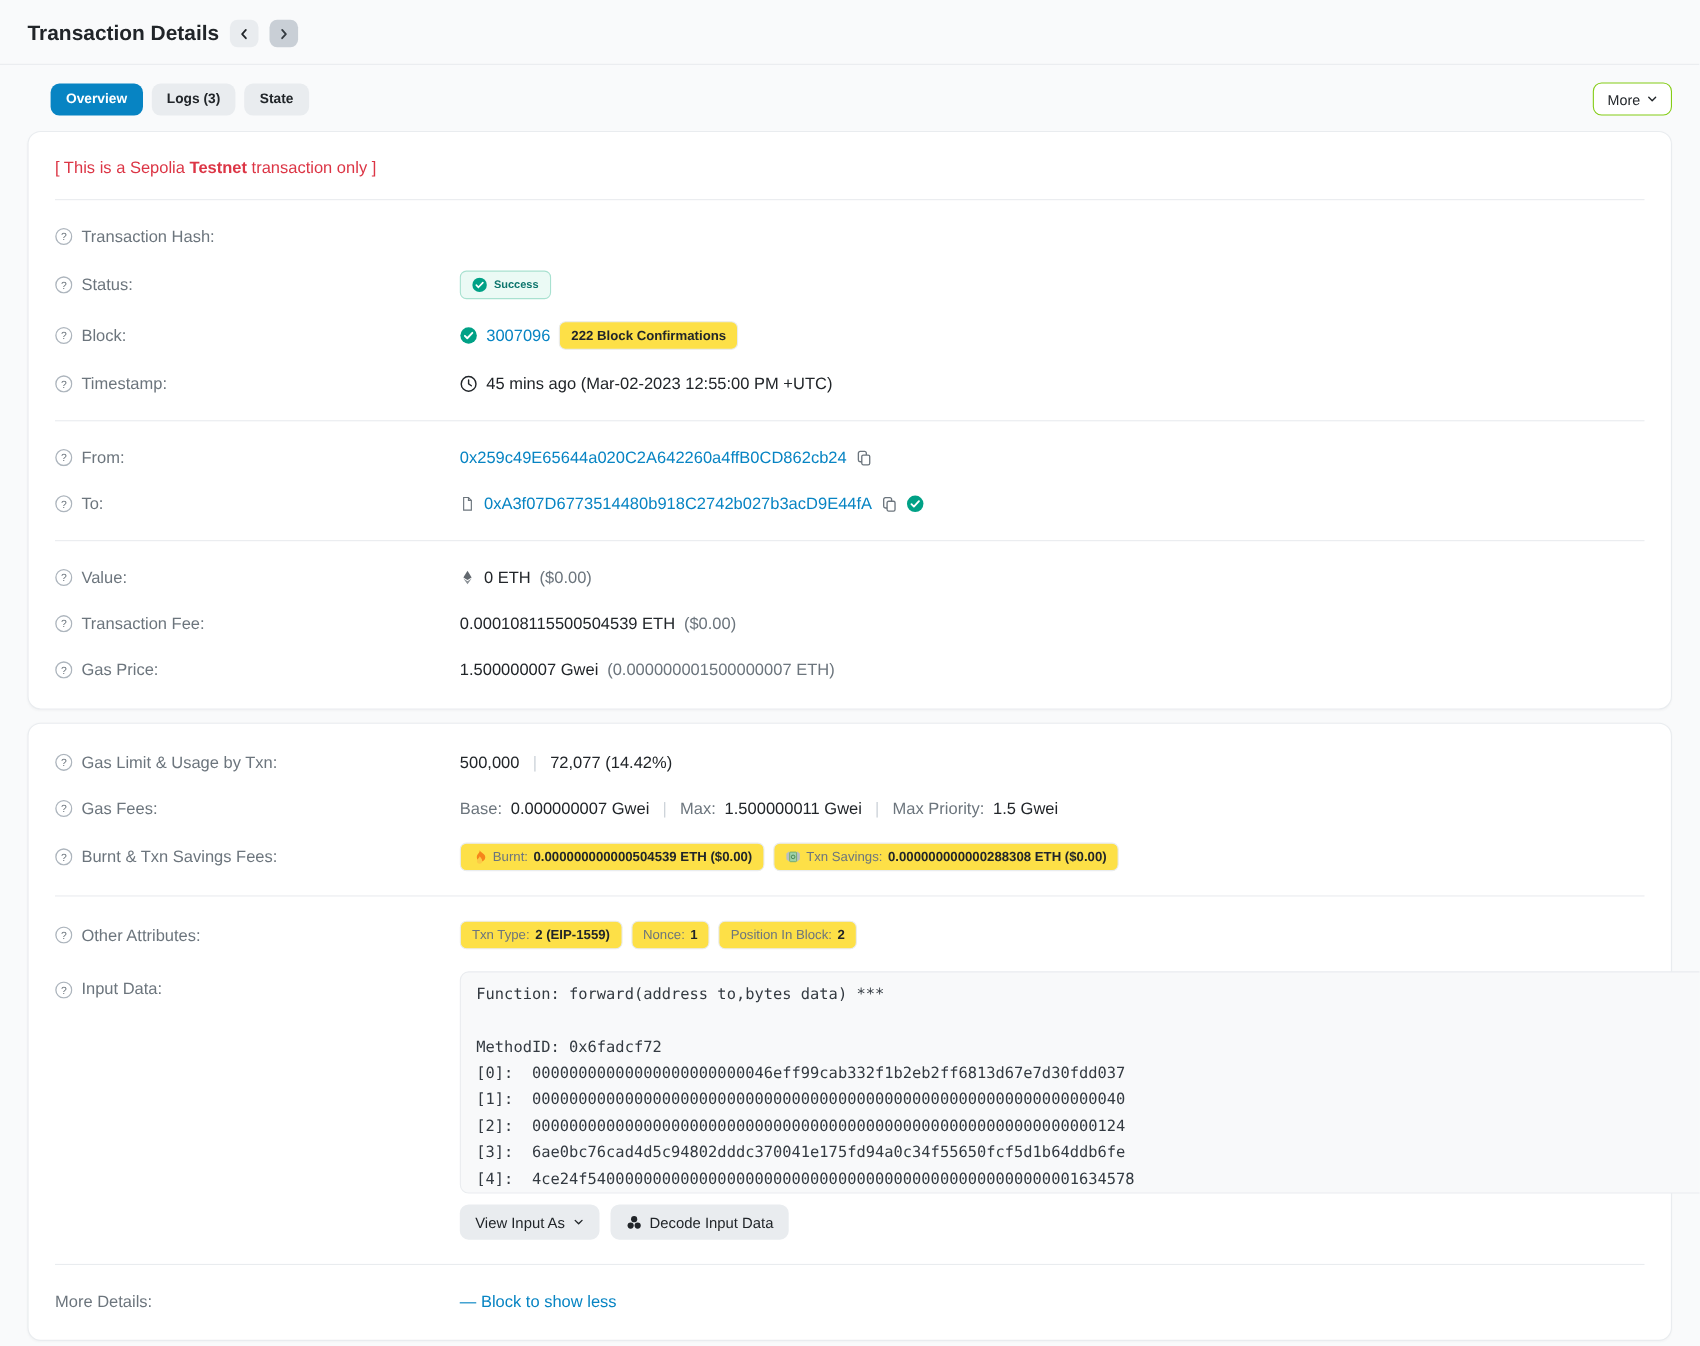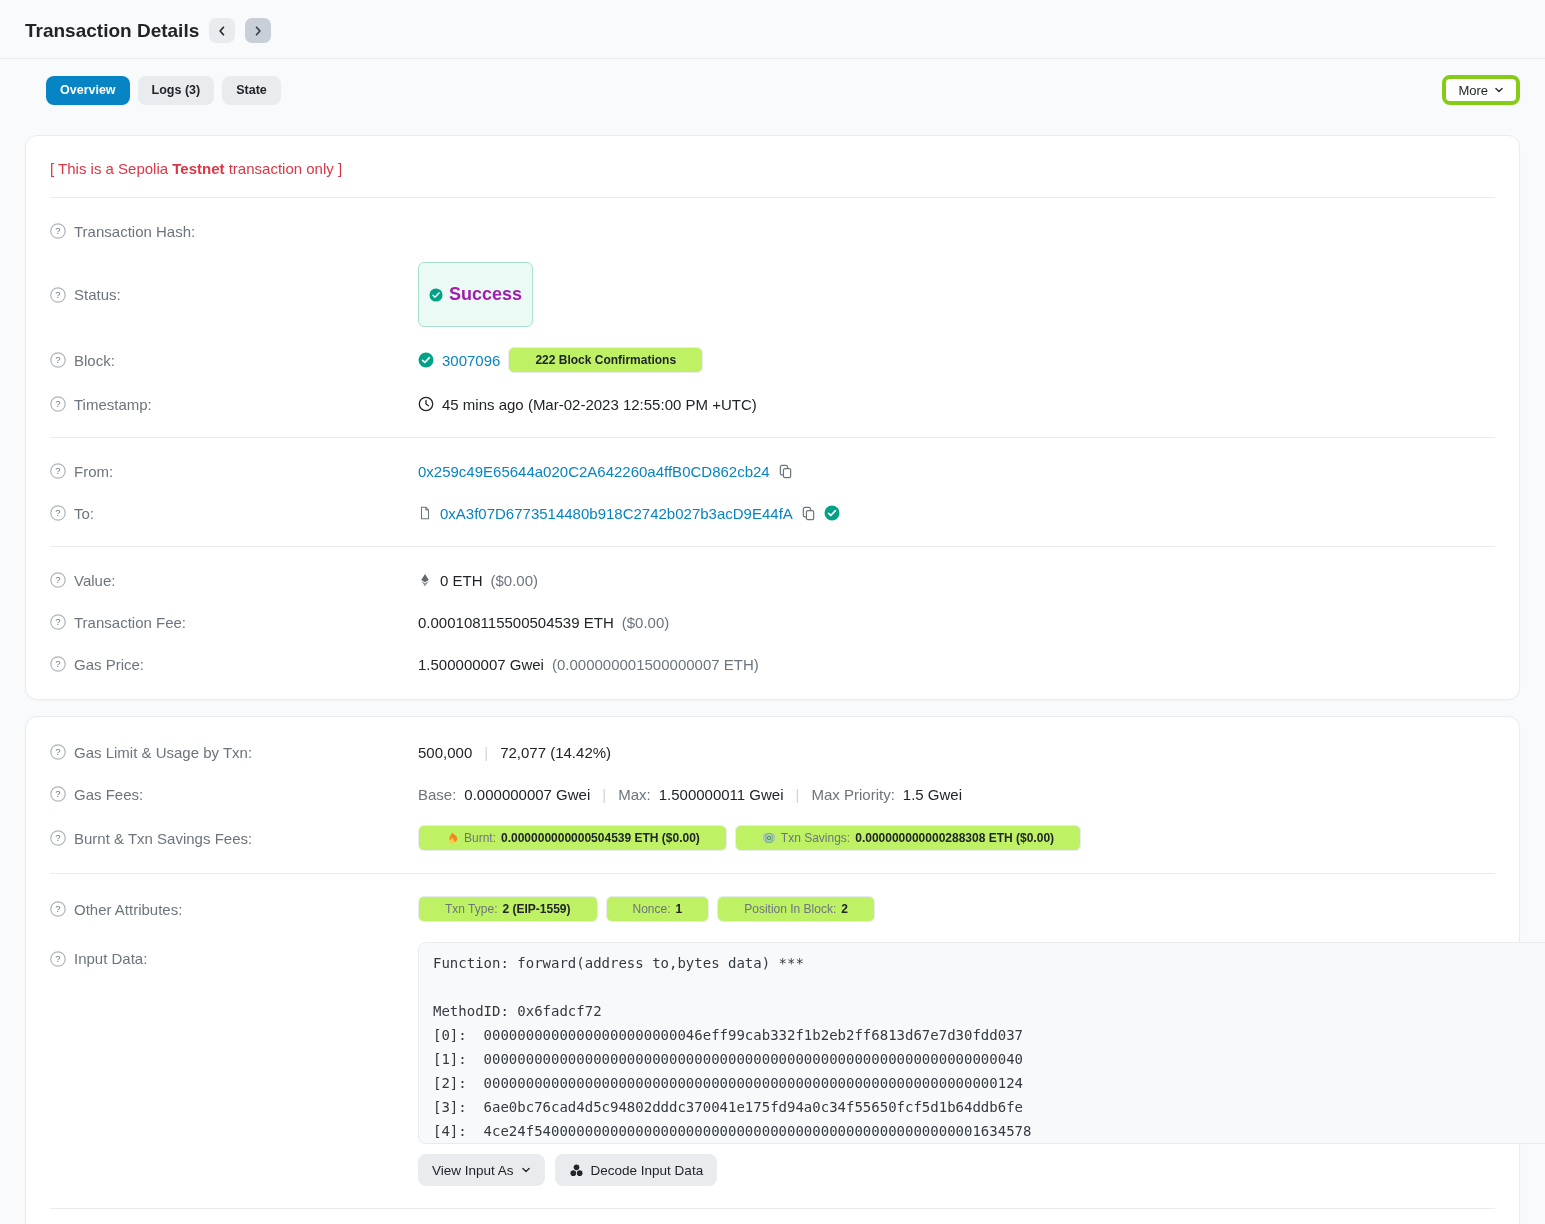--- a/index.html
+++ b/index.html
@@ -23,29 +23,29 @@
 
   .tab-row { display:flex; align-items:center; padding: 16px 25px 14px 25px; }
   .tab-pills { display:flex; gap:8px; flex:1; }
   .pill {
     border:0; border-radius:8px; padding:0 14px; height:29px; font-size:12.5px;
     font-weight:600; cursor:pointer; display:inline-flex; align-items:center;
     background:#e9ecef; color:#212529; font-family:"Liberation Sans",sans-serif;
   }
   .pill.active { background:#0784c3; color:#fff;margin-left:21px; }
   .more-btn {
-    background:#fff; border:4px solid #84cc16; border-radius:8px; height:30px;
+    background:#fff; border:1px solid #84cc16; border-radius:8px; height:30px;
     padding:0 12px; font-size:13px; font-weight:500; color:#212529; cursor:pointer;
     display:inline-flex; align-items:center; gap:6px; font-family:"Liberation Sans",sans-serif;
   }
   .more-btn svg { width:10px; height:10px; }
 
   .card {
     background:#fff; border:1px solid #e9ecef; border-radius:12px;
-    margin: 16px 25px; padding: 6px 24px;
+    margin: 0 25px; padding: 6px 24px;
     box-shadow: 0 1px 2px rgba(0,0,0,.03);
   }
   .card + .card { margin-top:12px; }
 
   .notice { padding: 18px 0 16px 0; color:#dc3545; font-size:15px; }
   .notice b { font-weight:700; }
   hr.sep { border:0; border-top:1px solid #e9ecef; margin: 4px 0; }
 
   .rows { padding: 8px 0; }
   .row { display:flex; align-items:center; padding: 10px 0; min-height:42px; }
@@ -62,27 +62,27 @@
   .pipe { color:#ced4da; padding:0 4px; }
   a.link { color:#0784c3; text-decoration:none; cursor:pointer; }
   .icon-btn { background:none; border:0; cursor:pointer; display:inline-flex; padding:0; }
   .icon-btn svg { width:15px; height:15px; }
   .inline-icon { width:16px; height:16px; display:inline-flex; }
   .small-icon { width:14px; height:14px; display:inline-flex; }
 
   .badge-success {
     display:inline-flex; align-items:center; gap:6px;
     background:#ebfaf5; border:1px solid #a8e1d0; border-radius:6px;
-    padding: 21px 10px; color:#a21caf; font-size:18px; font-weight:700;
+    padding: 5px 10px; color:#0f766e; font-size:10px; font-weight:700;
   }
   .badge-success svg { width:14px; height:14px; }
   .badge-gray {
     display:inline-flex; align-items:center; gap:5px;
-    background:#bef264; border:1px solid #e9ecef; border-radius:6px;
-    padding: 5px 26px; font-size:12px; color:#212529; font-weight:600;
+    background:#fde047; border:1px solid #e9ecef; border-radius:6px;
+    padding: 5px 10px; font-size:12px; color:#212529; font-weight:600;
   }
   .badge-gray .bl { color:#6c757d; font-weight:400; font-size:12px; }
   .badge-gray .bv { color:#212529; font-weight:700; font-size:12px; }
   .badge-gray .small-icon svg { width:14px; height:14px; }
 
   .code-wrap {
     position:relative; width:1298px; height:202px;
     background:#f8f9fa; border:1px solid #e9ecef; border-radius:8px;
     overflow:hidden;
   }

